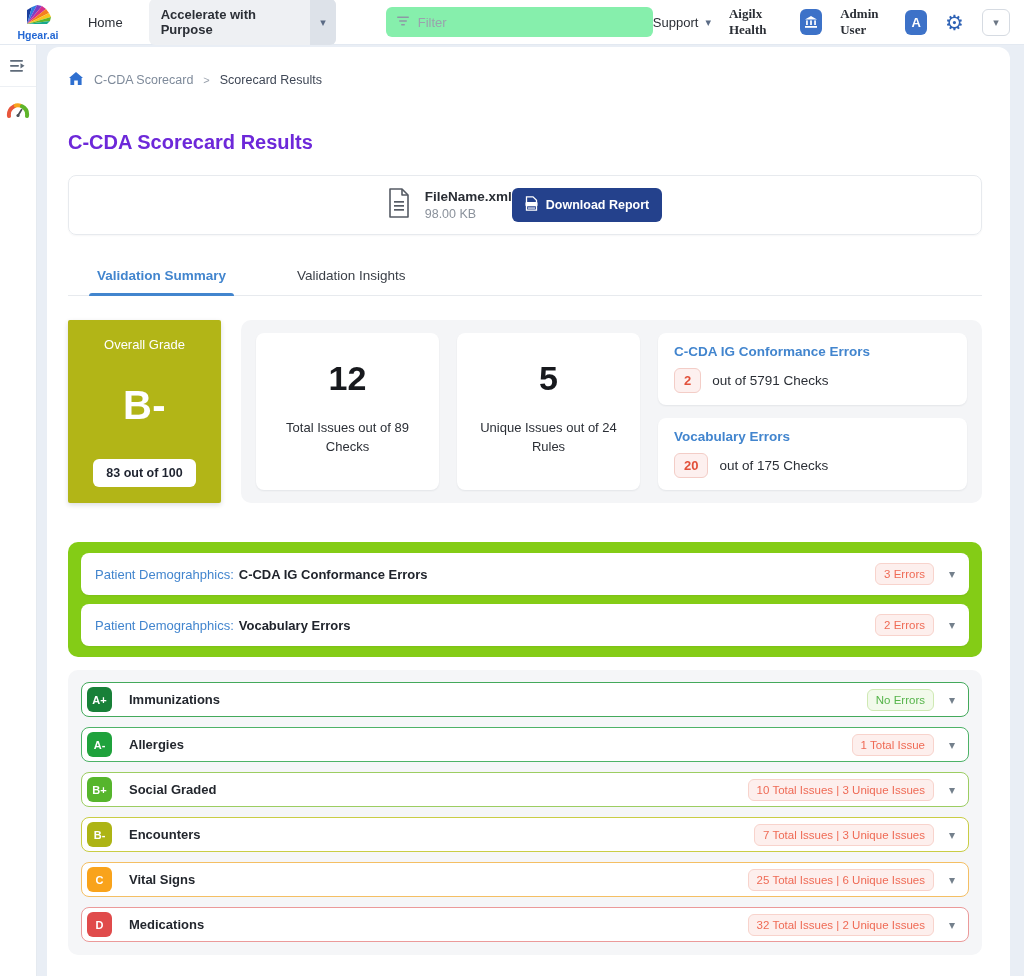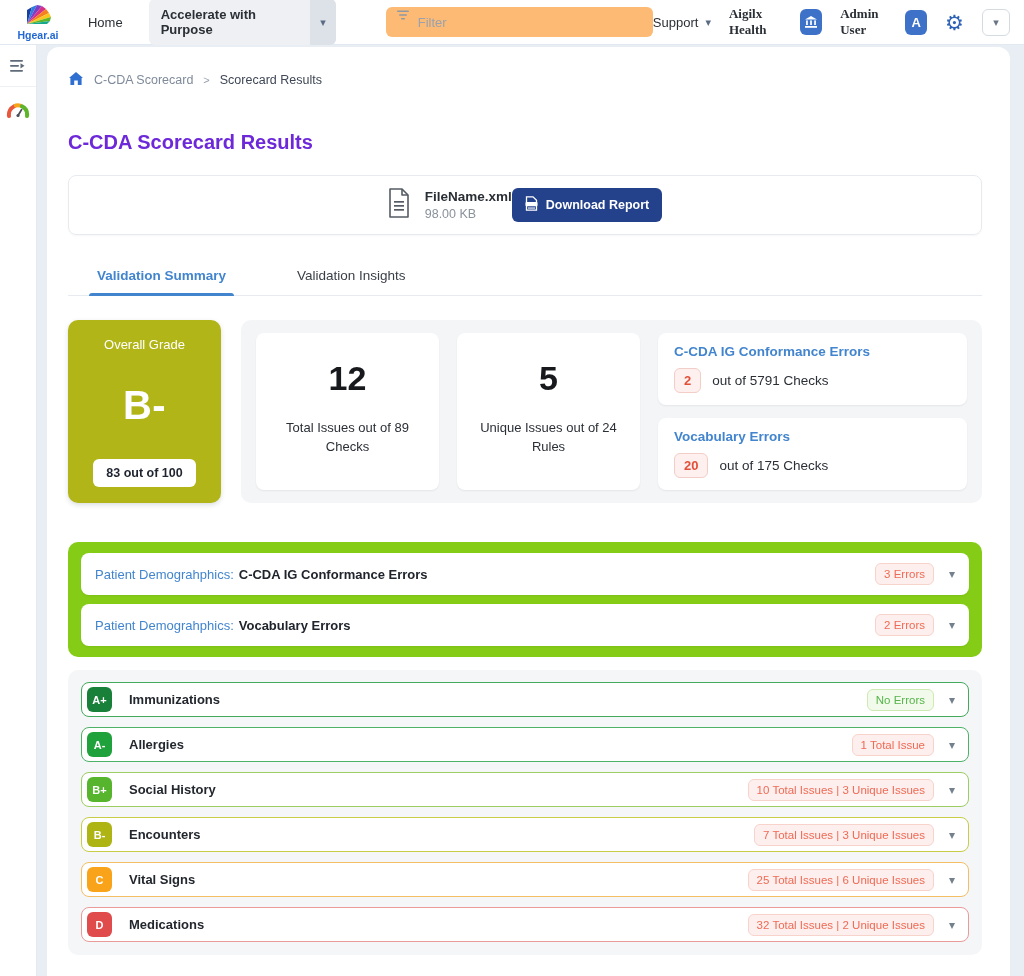--- a/index.html
+++ b/index.html
@@ -12,21 +12,21 @@
   .navbar {
     height:45px; background:#fff; display:flex; align-items:center;
     padding:0 14px; border-bottom:1px solid #e3e9f1;
   }
   .brand { display:flex; flex-direction:column; align-items:center; width:52px; margin-right:26px; cursor:pointer; }
   .brand-text { font-size:10.5px; font-weight:bold; color:#2468d4; margin-top:-1px; }
   .nav-home { font-size:13px; color:#2b2f36; margin-right:26px; cursor:pointer; }
   .workspace-select { display:flex; align-items:stretch; background:#eef0f3; border-radius:6px; overflow:hidden; cursor:pointer; margin-right:50px; }
   .workspace-label { font-size:13px; color:#2b2f36; font-weight:600; padding:8px 12px; }
   .workspace-caret { width:28px; background:#dde2e9; display:flex; align-items:center; justify-content:center; color:#5b6b85; font-size:11px; }
-  .filter-box { display:flex; gap:8px; background:#fdba74; border-radius:6px; height:30px; width:288px; padding:0 10px; }
+  .filter-box { display:flex; align-items:center; gap:8px; background:#86efac; border-radius:6px; height:30px; width:288px; padding:0 10px; }
   .filter-box input { border:none; outline:none; background:transparent; font-size:13px; color:#4a5160; width:100%; font-family:inherit; }
   .filter-box input::placeholder { color:#9aa2ad; }
   .nav-right { margin-left:auto; display:flex; align-items:center; gap:18px; }
   .nav-item { display:flex; align-items:center; gap:7px; font-size:13px; color:#2b2f36; cursor:pointer; }
   .nav-item b { font-weight:600;font-family:Liberation Serif, serif; }
   .caret { color:#5b6b85; font-size:11px; }
   .chip { width:26px; height:26px; border-radius:6px; background:#3d72c8; display:flex; align-items:center; justify-content:center; }
   .avatar-chip { width:25px; height:25px; border-radius:6px; background:#3d72c8; color:#fff; font-size:13px; font-weight:bold; display:flex; align-items:center; justify-content:center; }
   .gear { font-size:21px; color:#2e62b5; cursor:pointer; line-height:1; }
   .nav-caret-btn { width:32px; height:27px; border:1px solid #d6dbe2; border-radius:6px; background:#fff; display:flex; align-items:center; justify-content:center; color:#6b7684; font-size:11px; cursor:pointer; }
@@ -62,21 +62,21 @@
     display:flex; align-items:center; gap:8px; font-family:inherit;
   }
   
   .tabs { margin-top:25px; display:flex; gap:46px; border-bottom:1px solid #e7eaee; padding-left:6px; }
   .tab { font-size:13.5px; padding:8px 2px 12px; cursor:pointer; color:#3a3f47; position:relative;margin-left:21px; }
   .tab.active { color:#4285ce; font-weight:600; }
   .tab.active::after { content:""; position:absolute; left:-6px; right:-6px; bottom:-1px; height:3px; background:#4285ce; border-radius:3px 3px 0 0; }
   
   .summary-row { margin-top:24px; display:flex; gap:20px; align-items:stretch; }
   .grade-card {
-    width:153px; border-radius:10px; color:#fff; text-align:center;
+    width:153px; border-radius:2px; color:#fff; text-align:center;
     display:flex; flex-direction:column; align-items:center; justify-content:space-between;
     padding:17px 12px 16px; box-shadow:0 2px 5px rgba(16,24,40,.15);
   }
   .grade-label { font-size:13px; }
   .grade-value { font-size:40px; font-weight:700; letter-spacing:.5px; }
   .grade-score { background:#fff; color:#1f2430; border-radius:6px; font-size:12.5px; font-weight:700; padding:7px 13px; }
   .summary-panel { flex:1; background:#f4f5f7; border-radius:10px; padding:13px 15px; display:flex; gap:18px; }
   .stat-card {
     width:183px; background:#fff; border-radius:8px; box-shadow:0 1px 2px rgba(16,24,40,.07);
     display:flex; flex-direction:column; align-items:center; text-align:center; padding:26px 16px 18px;
@@ -319,21 +319,21 @@
           <span class="grade-chip" style="background: rgb(31, 162, 60);">A-</span>
           <span class="grade-name">Allergies</span>
           <span class="row-right">
             <span class="pill-badge error">1 Total Issue</span>
             <span class="chev">▾</span>
           </span>
         </div>
 
         <div class="grade-row" style="border-color: rgb(156, 205, 98);">
           <span class="grade-chip" style="background: rgb(86, 181, 44);">B+</span>
-          <span class="grade-name">Social History</span>
+          <span class="grade-name">Social Graded</span>
           <span class="row-right">
             <span class="pill-badge error">10 Total Issues | 3 Unique Issues</span>
             <span class="chev">▾</span>
           </span>
         </div>
 
         <div class="grade-row" style="border-color: rgb(201, 205, 69);">
           <span class="grade-chip" style="background: rgb(173, 180, 20);">B-</span>
           <span class="grade-name">Encounters</span>
           <span class="row-right">

